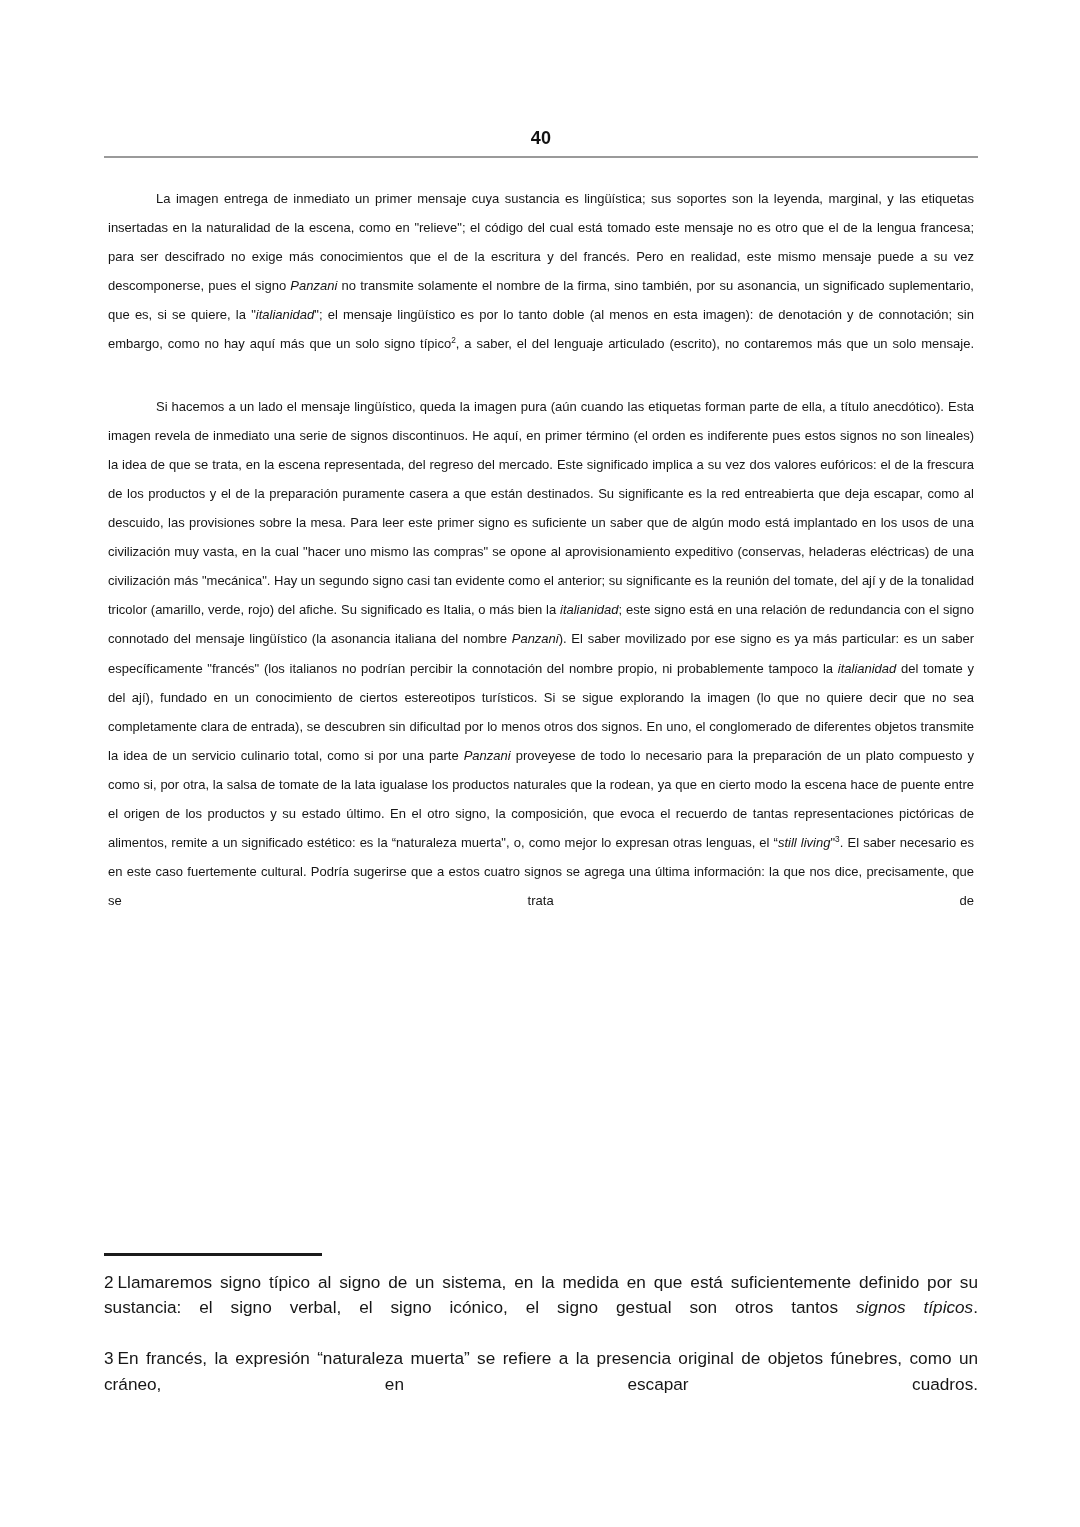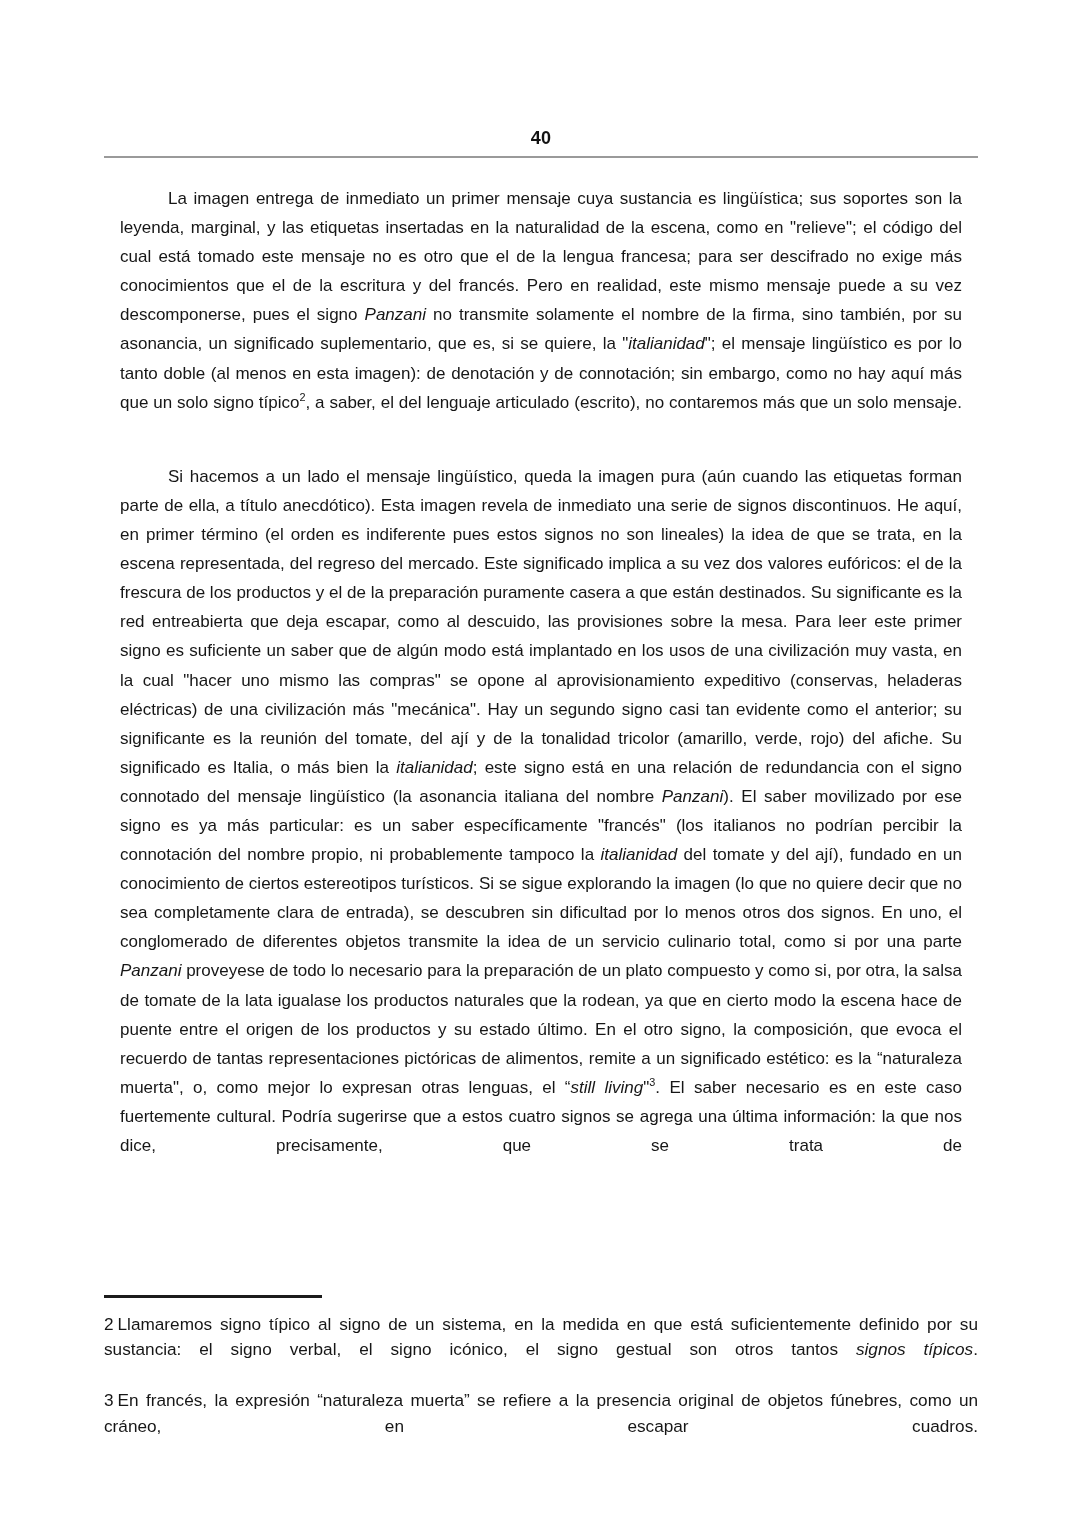--- a/index.html
+++ b/index.html
@@ -42,22 +42,22 @@
     background: #9a9a9a;
     width: 100%;
   }
 
   
   .body-block {
     margin-top: 26px;
   }
 
   p.para {
-    margin: 16px;
-    font-size: 17px;
+    margin: 4px;
+    font-size: 13px;
     line-height: 29.1px;
     text-align: justify;
     text-justify: inter-word;
     text-indent: 48px;
     hyphens: none;
     -webkit-hyphens: none;
   }
 
   p.para + p.para {
     margin-top: 0;
@@ -77,21 +77,21 @@
   sup {
     font-size: 0.64em;
     vertical-align: super;
     line-height: 0;
   }
 
   
   .footnotes {
     position: absolute;
     left: 104px;
-    top: 1295px;
+    top: 1253px;
     width: 874px;
   }
 
   .foot-rule {
     width: 218px;
     height: 2.5px;
     background: #1b1b1b;
     margin-bottom: 14px;
   }
 

